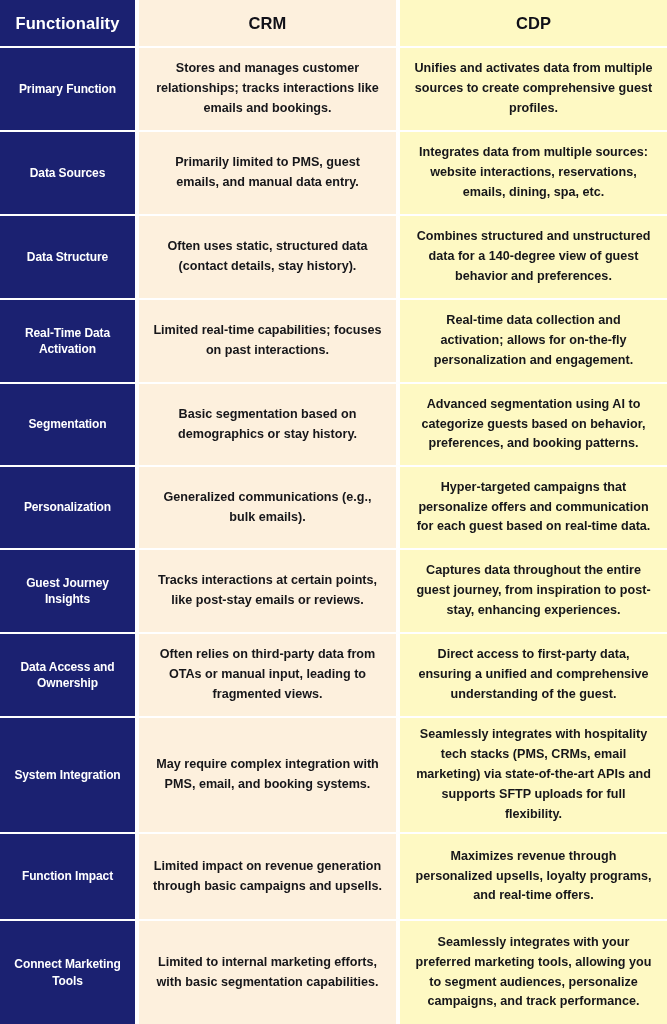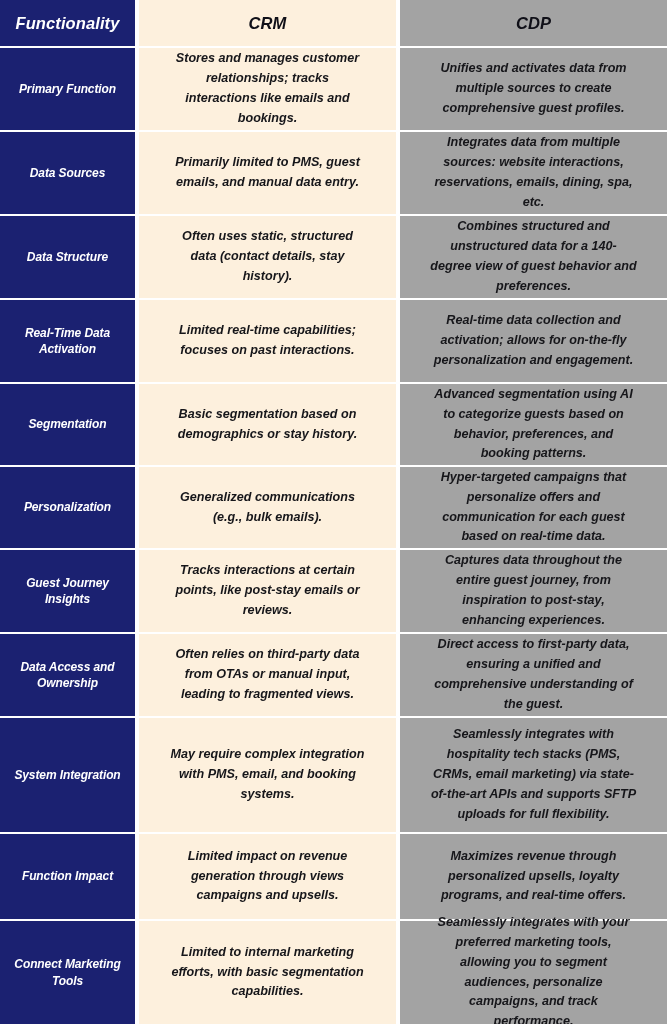--- a/index.html
+++ b/index.html
@@ -11,21 +11,20 @@
     font-family: "Liberation Sans", sans-serif;
     overflow: hidden;
   }
 
   #comparison-table {
     width: 667px;
     height: 1024px;
     display: flex;
     flex-direction: column;
     background: #ffffff;
-    font-style: italic;
   }
 
   .row {
     display: flex;
     width: 100%;
     flex: 0 0 auto;
     border-bottom: 2px solid #ffffff;
   }
   .row:last-child { border-bottom: none; }
 
@@ -49,30 +48,30 @@
 
   .cell-crm {
     flex: 0 0 261px;
     width: 261px;
     background: #fdf0dd;
     border-right: 4px solid #ffffff;
   }
 
   .cell-cdp {
     flex: 1 1 auto;
-    background: #a3a3a3;
+    background: #fef9c3;
   }
 
   .cell-crm, .cell-cdp {
     color: #16161a;
     display: flex;
     align-items: center;
     justify-content: center;
     text-align: center;
-    padding: 6px 30px;
+    padding: 6px 14px;
     font-size: 12.6px;
     line-height: 1.58;
     font-weight: bold;
   }
 
   
   .row.header .cell-label,
   .row.header .cell-crm,
   .row.header .cell-cdp {
     font-size: 16.5px;
@@ -150,21 +149,21 @@
   </div>
 
   <div class="row h-116">
     <div class="cell-label">System Integration</div>
     <div class="cell-crm">May require complex integration with PMS, email, and booking systems.</div>
     <div class="cell-cdp">Seamlessly integrates with hospitality tech stacks (PMS, CRMs, email marketing) via state-of-the-art APIs and supports SFTP uploads for full flexibility.</div>
   </div>
 
   <div class="row h-87">
     <div class="cell-label">Function Impact</div>
-    <div class="cell-crm">Limited impact on revenue generation through views campaigns and upsells.</div>
+    <div class="cell-crm">Limited impact on revenue generation through basic campaigns and upsells.</div>
     <div class="cell-cdp">Maximizes revenue through personalized upsells, loyalty programs, and real-time offers.</div>
   </div>
 
   <div class="row h-103">
     <div class="cell-label">Connect Marketing Tools</div>
     <div class="cell-crm">Limited to internal marketing efforts, with basic segmentation capabilities.</div>
     <div class="cell-cdp">Seamlessly integrates with your preferred marketing tools, allowing you to segment audiences, personalize campaigns, and track performance.</div>
   </div>
 
 </div>

